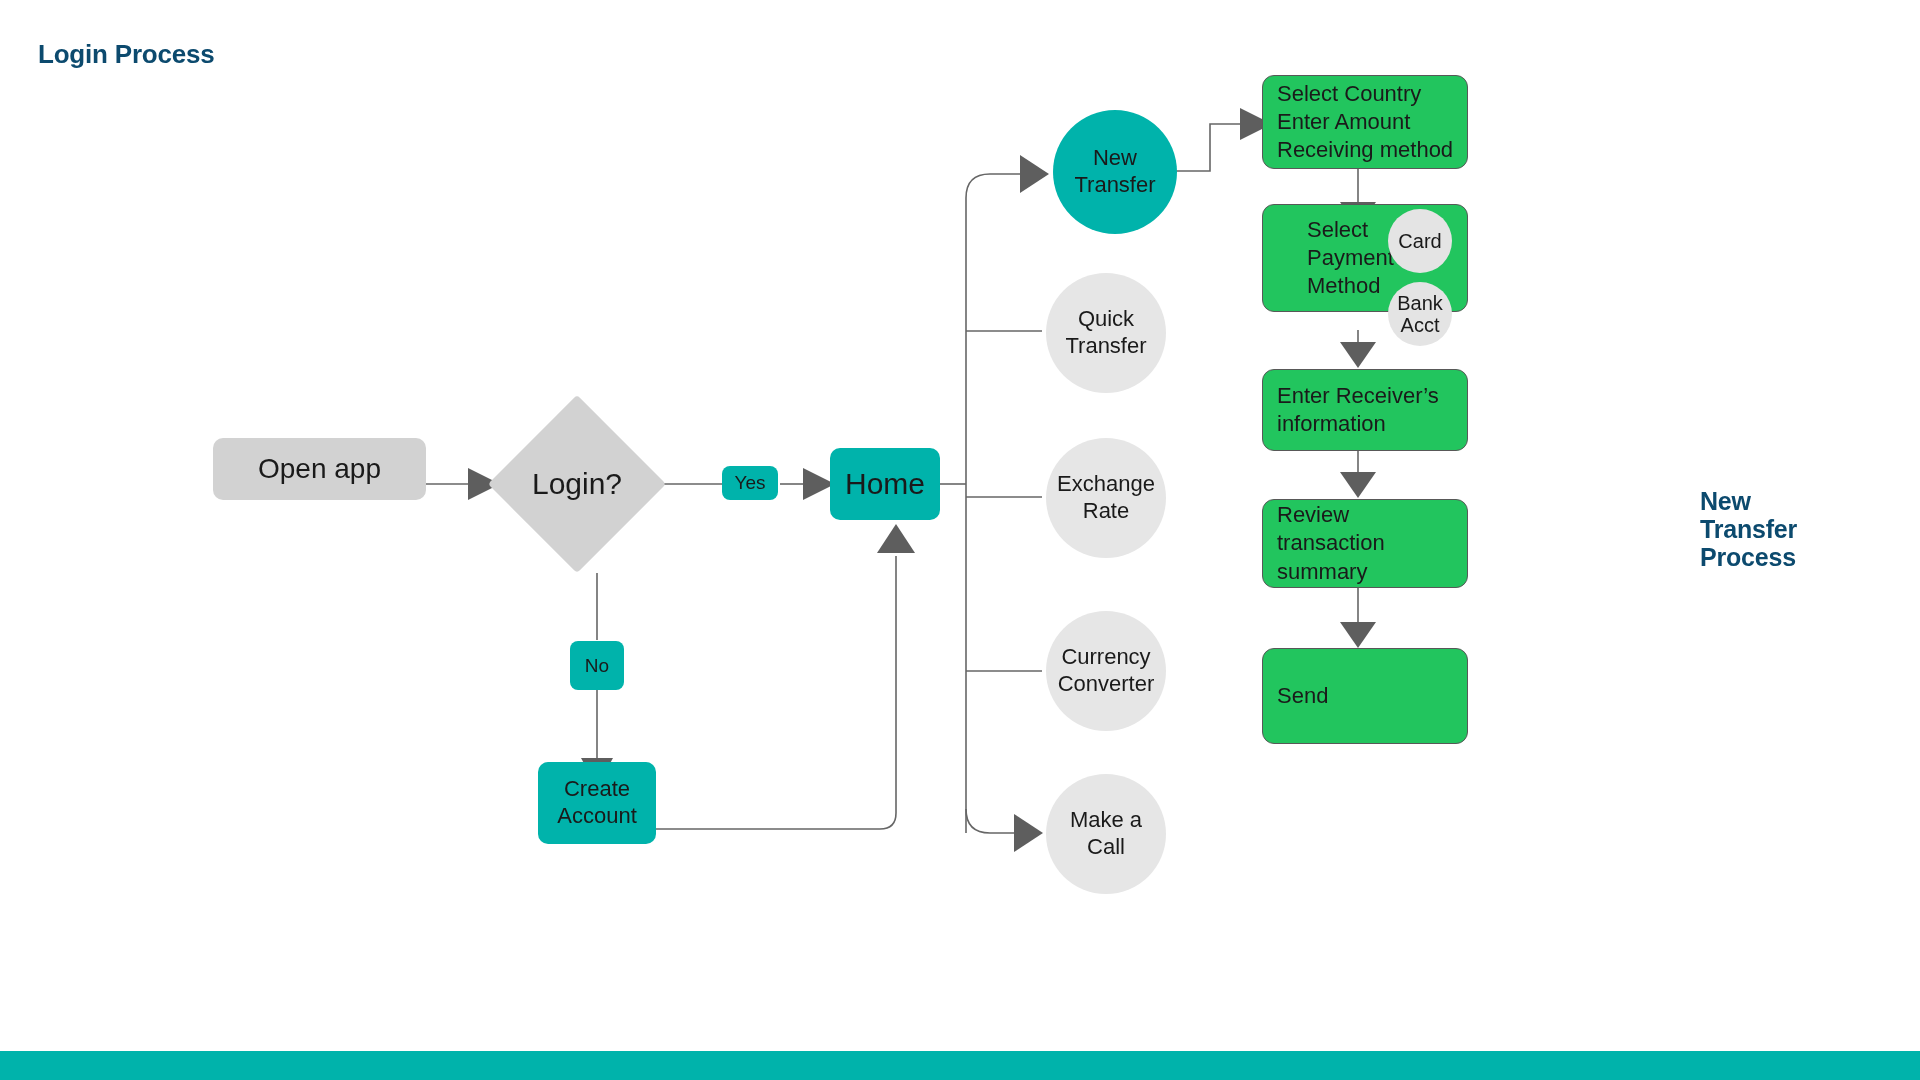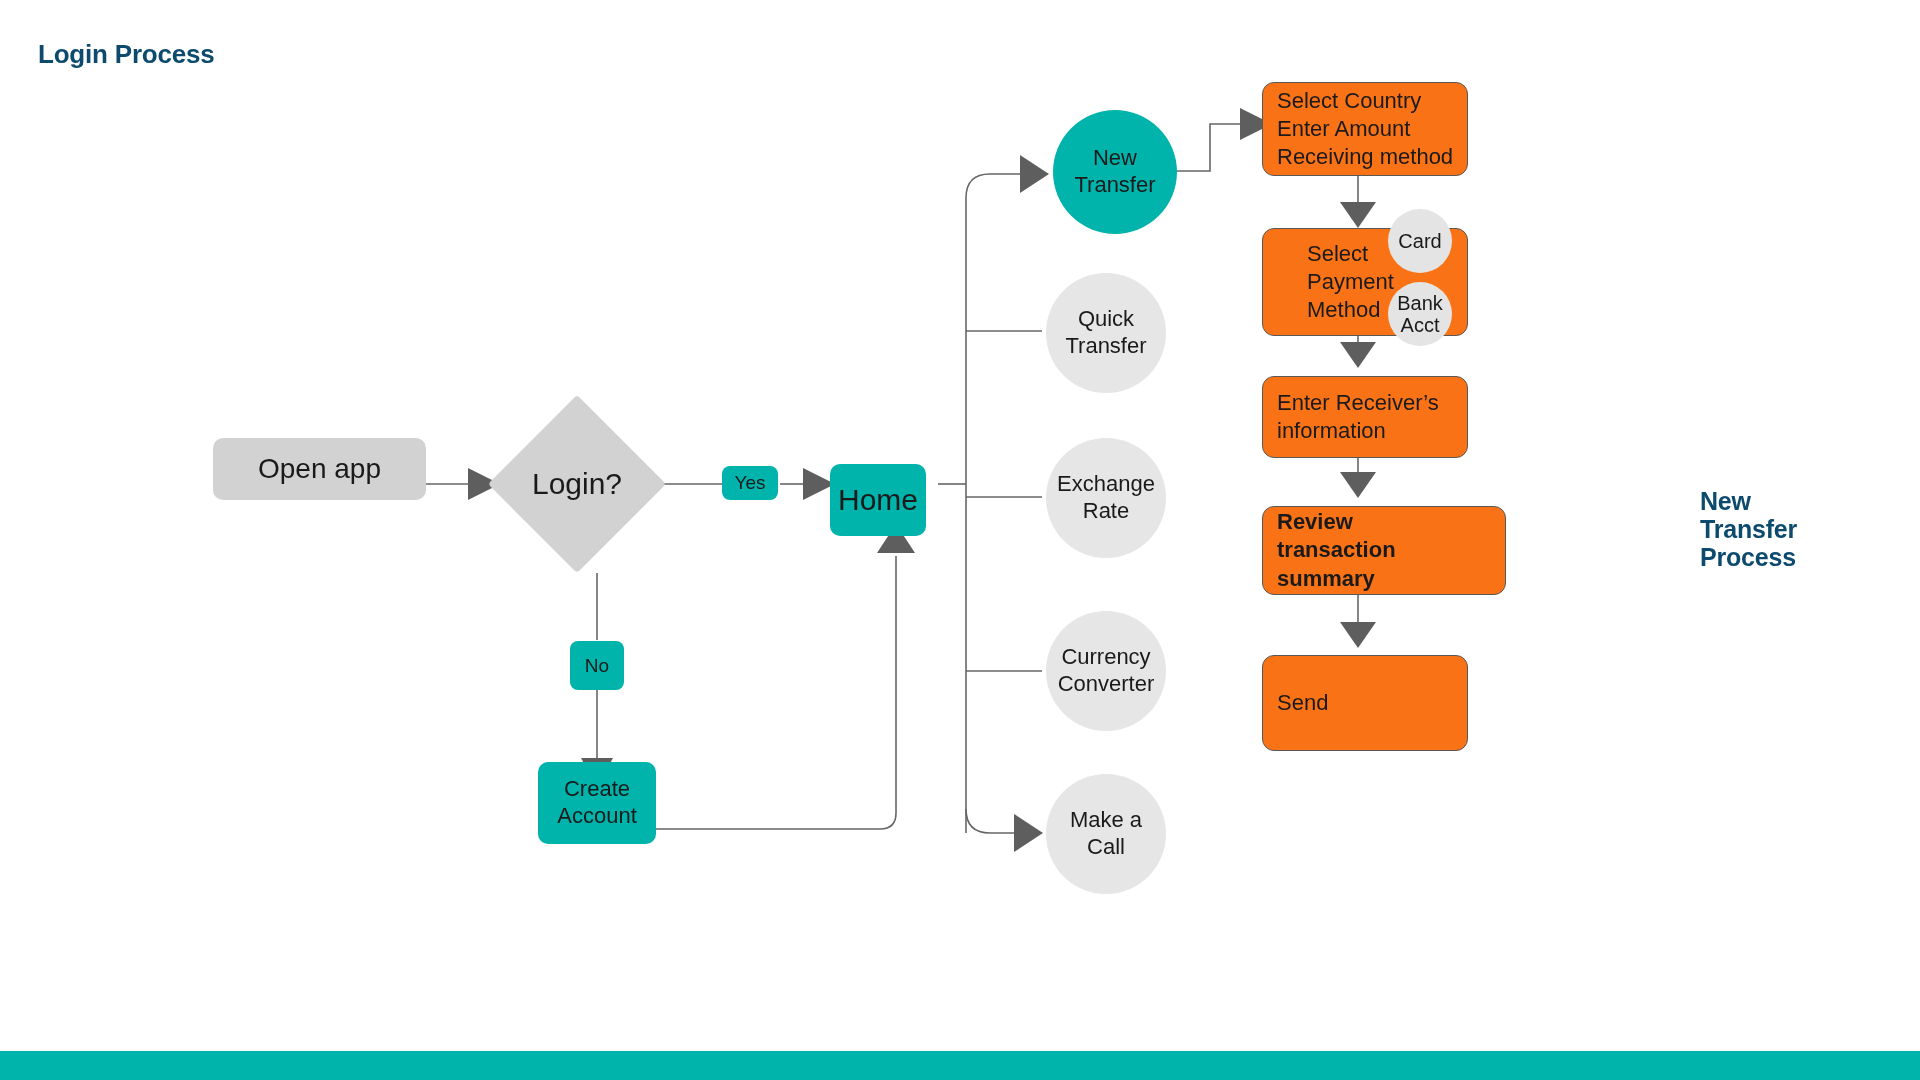--- a/index.html
+++ b/index.html
@@ -74,29 +74,28 @@
   
   .pill-teal {
     background: #00b3ab;
     border-radius: 8px;
     font-size: 19px;
     text-align: center;
   }
 
   
   .box-outline {
-    background: #f97316;
+    background: #22c55e;
     border: 1.4px solid #585858;
     border-radius: 12px;
     font-size: 22px;
     justify-content: flex-start;
     text-align: left;
     padding-left: 14px;
     line-height: 1.28;
-    margin-top: 7px;
   }
 
   
   .circle-grey {
     background: #e6e6e6;
     border-radius: 50%;
     font-size: 22px;
   }
   .circle-teal {
     background: #00b3ab;
@@ -227,54 +226,54 @@
     <div class="diamond-label">Login?</div>
   </div>
 
   <div class="node pill-teal" id="yes-label" style="left:722px; top:466px; width:56px; height:34px;">Yes</div>
 
   <div class="node pill-teal" id="no-label" style="left:570px; top:641px; width:54px; height:49px;">No</div>
 
   <div class="node box-teal" id="create-account" style="left:538px; top:762px; width:118px; height:82px;">Create
 Account</div>
 
-  <div class="node box-teal large" id="home" style="left:830px; top:448px; width:96px; height:72px;margin-top:16px;">Home</div>
+  <div class="node box-teal large" id="home" style="left:830px; top:448px; width:110px; height:72px;">Home</div>
 
   <div class="node circle-teal" id="menu-new-transfer" style="left:1053px; top:110px; width:124px; height:124px;">New
 Transfer</div>
 
   <div class="node circle-grey" id="menu-quick-transfer" style="left:1046px; top:273px; width:120px; height:120px;">Quick
 Transfer</div>
 
   <div class="node circle-grey" id="menu-exchange-rate" style="left:1046px; top:438px; width:120px; height:120px;">Exchange
 Rate</div>
 
   <div class="node circle-grey" id="menu-currency-converter" style="left:1046px; top:611px; width:120px; height:120px;">Currency
 Converter</div>
 
   <div class="node circle-grey" id="menu-make-a-call" style="left:1046px; top:774px; width:120px; height:120px;">Make a
 Call</div>
 
   <div class="node box-outline" id="step-select-country" style="left:1262px; top:75px; width:206px; height:94px;">Select Country
 Enter Amount
 Receiving method</div>
 
-  <div class="node box-outline" id="step-select-payment-method" style="left:1262px; top:221px; width:206px; height:108px;padding-left:44px;">Select
+  <div class="node box-outline" id="step-select-payment-method" style="left:1262px; top:204px; width:206px; height:108px;padding-left:44px;">Select
 Payment
 Method</div>
 
   <div class="node circle-small" id="option-card" style="left:1388px; top:209px; width:64px; height:64px;">Card</div>
 
   <div class="node circle-small" id="option-bank-acct" style="left:1388px; top:282px; width:64px; height:64px;">Bank
 Acct</div>
 
   <div class="node box-outline" id="step-enter-receiver-info" style="left:1262px; top:369px; width:206px; height:82px;">Enter Receiver’s
 information</div>
 
-  <div class="node box-outline" id="step-review-summary" style="left:1262px; top:499px; width:244px; height:89px;font-weight:bold;">Review
+  <div class="node box-outline" id="step-review-summary" style="left:1262px; top:499px; width:206px; height:89px;">Review
 transaction
 summary</div>
 
   <div class="node box-outline" id="step-send" style="left:1262px; top:648px; width:206px; height:96px;">Send</div>
 
   <div id="footer-bar"></div>
 
 </div>
 
 </body></html>

